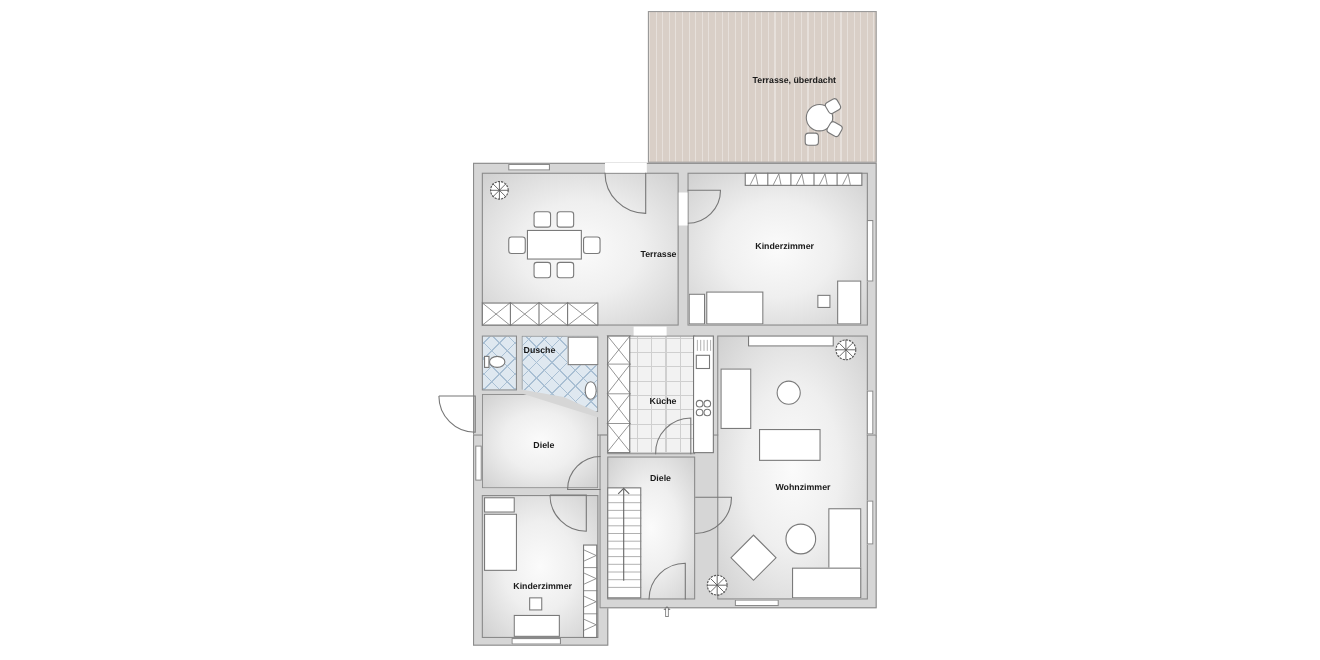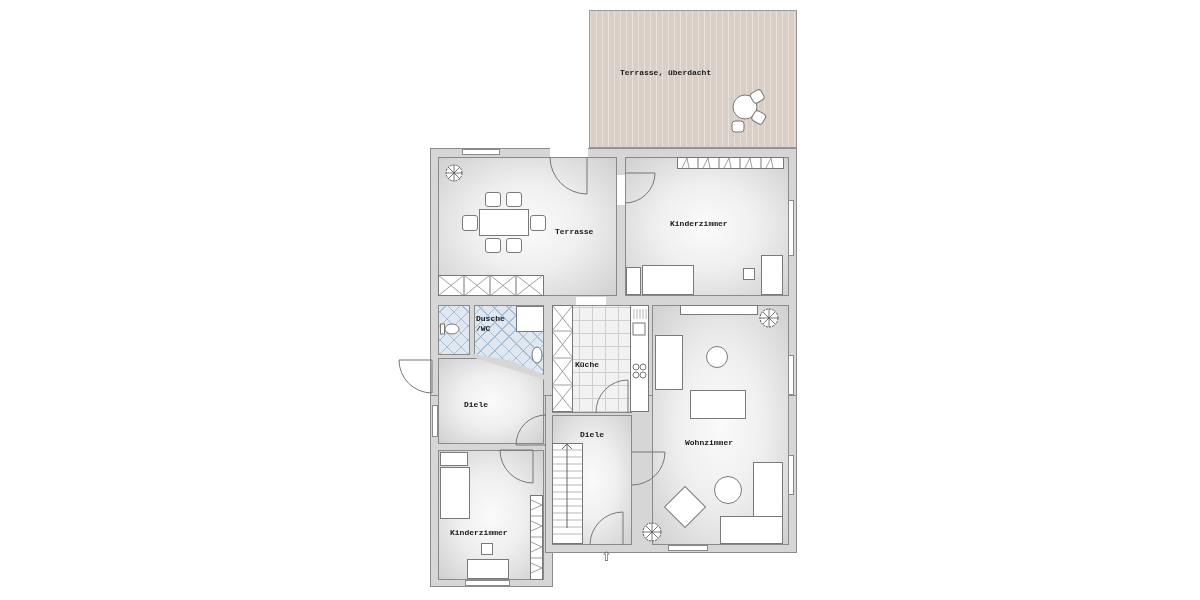--- a/index.html
+++ b/index.html
@@ -22,21 +22,21 @@
       repeating-linear-gradient(-45deg, #a9bfd3 0 1px, transparent 1px 10px);
     border:1px solid #8a8a8a; box-sizing:border-box;
   }
   .tile-grid {
     background-color:#f2f2f2;
     background-image:
       repeating-linear-gradient(0deg, #cfcfcf 0 1px, transparent 1px 13px),
       repeating-linear-gradient(90deg, #cfcfcf 0 1px, transparent 1px 13px);
     border:1px solid #8a8a8a; box-sizing:border-box;
   }
-  .label { font-size:8px; font-weight:bold; color:#1a1a1a; white-space:nowrap; text-align:left;font-family:Liberation Mono, monospace; }
+  .label { font-size:8px; font-weight:bold; color:#1a1a1a; white-space:nowrap; text-align:right; }
   .furn { background:#ffffff; border:1px solid #7a7a7a; box-sizing:border-box; }
   .window { background:#ffffff; border:1px solid #8a8a8a; box-sizing:border-box; }
   .opening { background:#ffffff; }
   svg { position:absolute; overflow:visible; }
 </style>
 </head>
 <body>
 
 <div class="abs terrace" style="left:589px; top:10px; width:208px; height:138px;"></div>
 <div class="abs label" style="left:620px; top:68px; width:140px;">Terrasse, überdacht</div>

